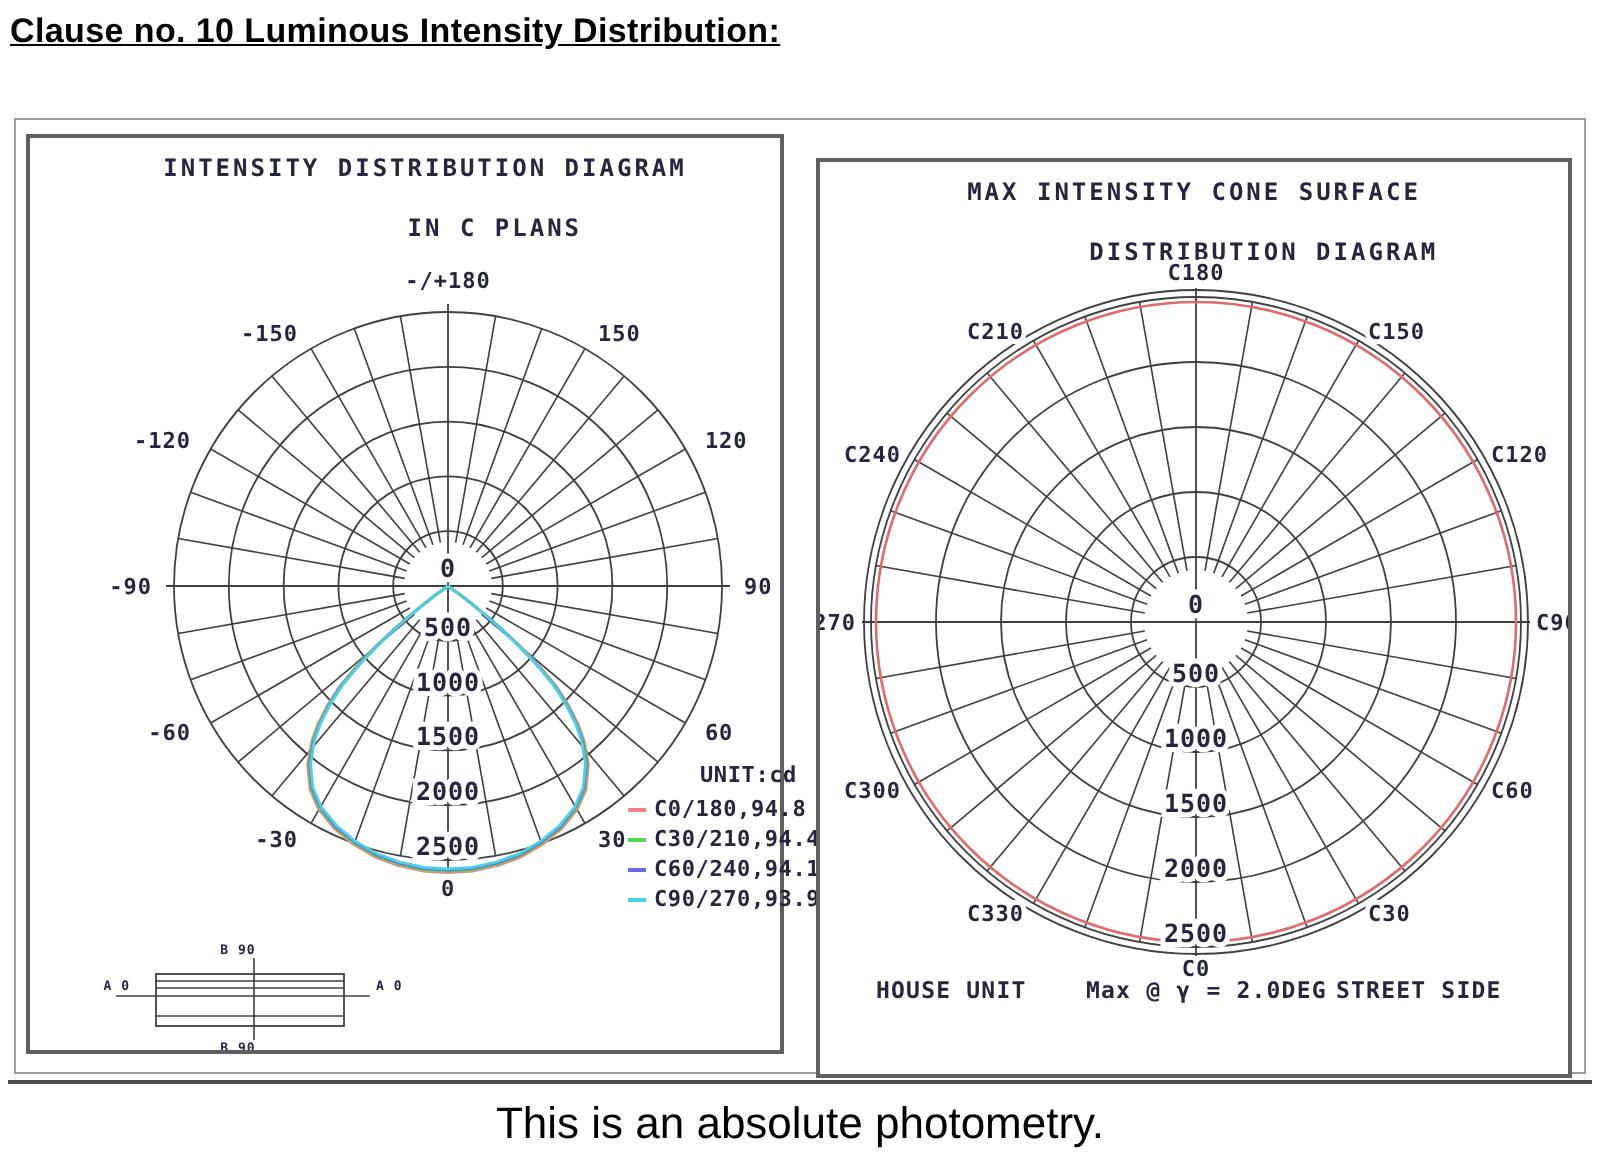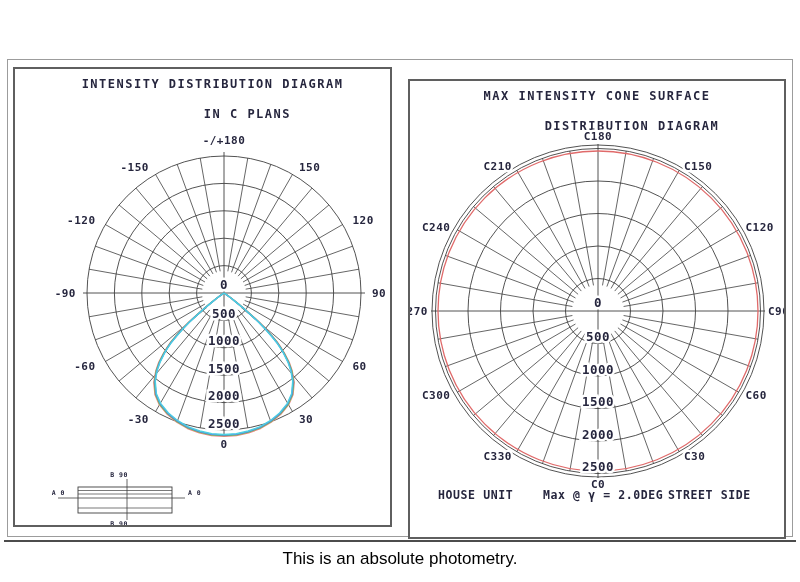--- a/index.html
+++ b/index.html
@@ -26,27 +26,28 @@
   #avg-caption{position:absolute;left:0;top:380px;width:100%;text-align:center;
         font-family:"DejaVu Sans Mono",monospace;font-weight:bold;font-size:11.5px;
         letter-spacing:1px;color:#26263e;}
   .side-label{position:absolute;top:407px;font-family:"DejaVu Sans Mono",monospace;
         font-weight:bold;font-size:11.5px;letter-spacing:0.6px;color:#26263e;white-space:pre;}
   #house-side{left:28px;}
   #max-label{left:133px;}
   #street-side{left:258px;}
   #footer-rule{position:absolute;left:4px;top:540px;width:792px;border-top:2px solid #4c4c4c;}
   #footer-note{position:absolute;left:0;top:549px;width:100%;text-align:center;
-        font-size:17px;color:#000;}
+        font-size:22px;color:#000;}
 </style>
 </head>
 <body>
 
 <div id="page">
 
+  <div id="header-title">Clause no. 10 Luminous Intensity Distribution:</div>
 
   <div id="outer-frame"></div>
 
   <div id="panel-left" class="panel">
     <div class="panel-inner">
       <div class="chart-title"><span>INTENSITY DISTRIBUTION DIAGRAM</span><br>
         <span>IN C PLANS</span></div>
       <svg id="svg-left" class="chart" width="375" height="456">
           <g>
             <circle cx="189" cy="224" r="27.4" fill="none" stroke="#3f3f3f" stroke-width="0.9"></circle>
@@ -121,20 +122,39 @@
             <line x1="43" y1="425" x2="137" y2="425" stroke="#3f3f3f" stroke-width="0.7"></line>
             <line x1="43" y1="439" x2="137" y2="439" stroke="#3f3f3f" stroke-width="0.7"></line>
             <line x1="92" y1="410" x2="92" y2="451" stroke="#3f3f3f" stroke-width="0.8"></line>
             <line x1="23" y1="429" x2="150" y2="429" stroke="#3f3f3f" stroke-width="0.8"></line>
             <text x="84" y="408" fill="#26263e" font-family="&quot;DejaVu Sans Mono&quot;,monospace" font-size="6.5" font-weight="bold" text-anchor="middle" letter-spacing="0.5">B 90</text>
             <text x="84" y="457" fill="#26263e" font-family="&quot;DejaVu Sans Mono&quot;,monospace" font-size="6.5" font-weight="bold" text-anchor="middle" letter-spacing="0.5">B 90</text>
             <text x="30" y="426" fill="#26263e" font-family="&quot;DejaVu Sans Mono&quot;,monospace" font-size="6.5" font-weight="bold" text-anchor="end" letter-spacing="0.5">A 0</text>
             <text x="153" y="426" fill="#26263e" font-family="&quot;DejaVu Sans Mono&quot;,monospace" font-size="6.5" font-weight="bold" text-anchor="start" letter-spacing="0.5">A 0</text>
           </g>
         </svg>
+      <div id="legend">
+        <div class="unit">UNIT:cd</div>
+        <div class="lg-row">
+            <span class="lg-line" id="lg0" style="background: rgb(239, 131, 131);"></span>
+            <span>C0/180,94.8</span>
+          </div>
+        <div class="lg-row">
+            <span class="lg-line" id="lg1" style="background: rgb(85, 214, 85);"></span>
+            <span>C30/210,94.4</span>
+          </div>
+        <div class="lg-row">
+            <span class="lg-line" id="lg2" style="background: rgb(106, 106, 226);"></span>
+            <span>C60/240,94.1</span>
+          </div>
+        <div class="lg-row">
+            <span class="lg-line" id="lg3" style="background: rgb(74, 210, 226);"></span>
+            <span>C90/270,93.9</span>
+          </div>
+      </div>
     </div>
   </div>
 
   <div id="panel-right" class="panel">
     <div class="panel-inner">
       <div class="chart-title"><span>MAX INTENSITY CONE SURFACE</span><br>
         <span>DISTRIBUTION DIAGRAM</span></div>
       <svg id="svg-right" class="chart" width="374" height="456">
           <g>
             <circle cx="188" cy="230" r="32.5" fill="none" stroke="#3f3f3f" stroke-width="0.9"></circle>

